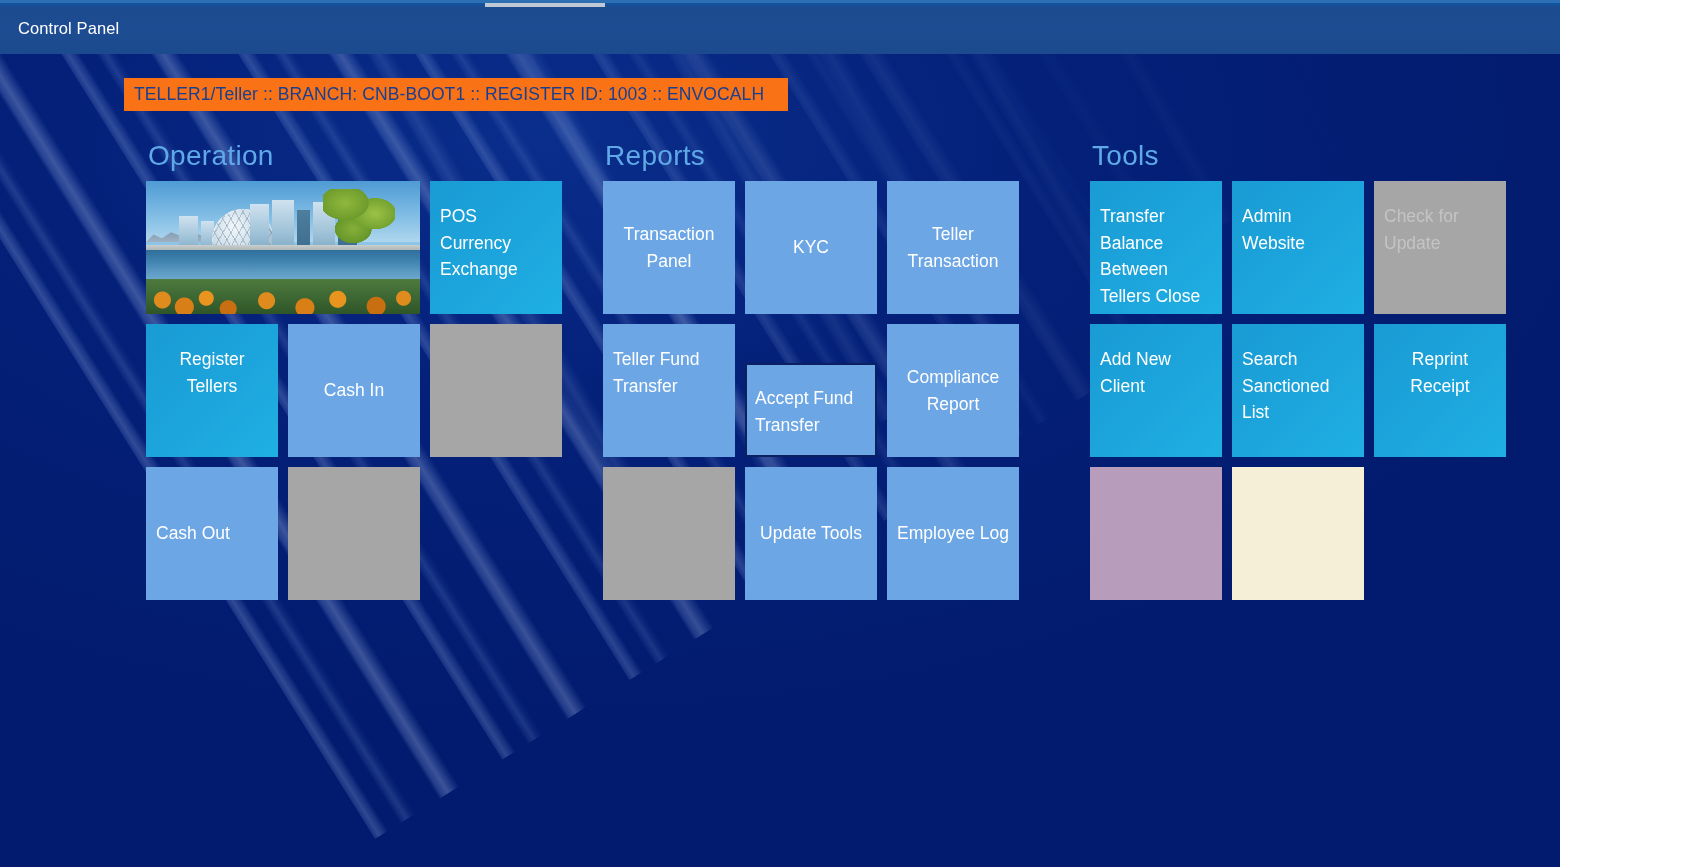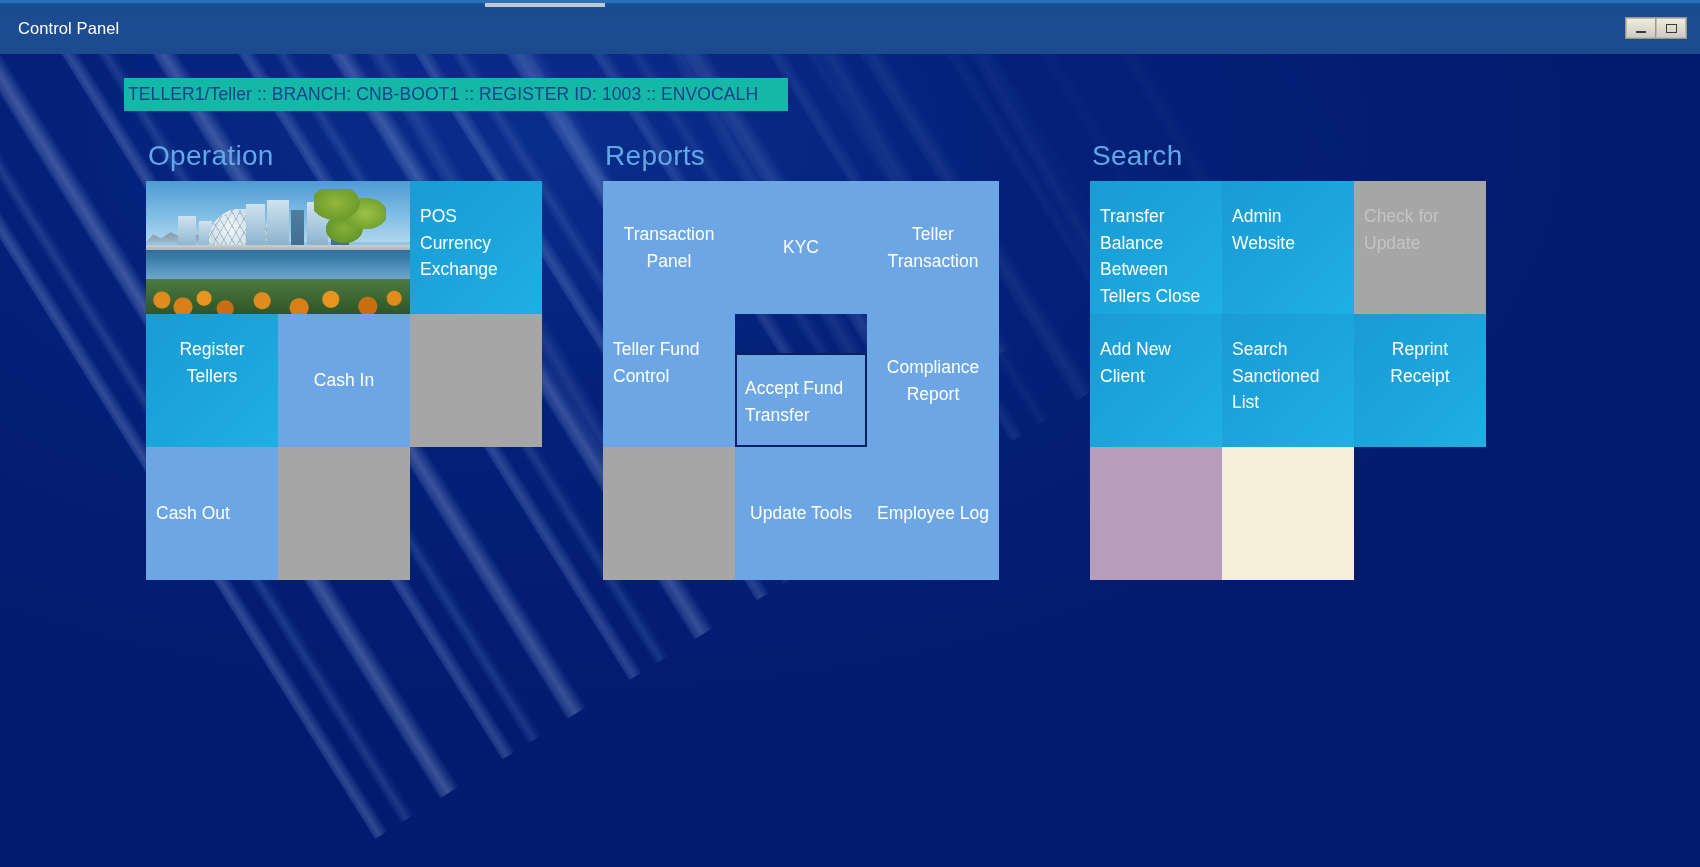--- a/index.html
+++ b/index.html
@@ -6,21 +6,21 @@
     margin: 0;
     padding: 0;
     width: 1700px;
     height: 867px;
     overflow: hidden;
     font-family: "Liberation Sans", sans-serif;
   }
 
   #app {
     position: relative;
-    width: 1700px;
+    width: 1560px;
     height: 867px;
     background: #021C72;
     overflow: hidden;
   }
 
   
   .titlebar {
     position: absolute;
     top: 0; left: 0;
     width: 1700px;
@@ -138,24 +138,24 @@
     mask-image: linear-gradient(to right, rgba(0,0,0,0.9) 0%, rgba(0,0,0,0.5) 30%, rgba(0,0,0,0) 58%);
   }
 
   
   .status-box {
     position: absolute;
     top: 78px;
     left: 124px;
     width: 664px;
     height: 33px;
-    background: #14b8a6;
+    background: #f97316;
     display: flex;
     align-items: center;
-    padding-left: 4px;
+    padding-left: 10px;
     box-sizing: border-box;
   }
   .status-text {
     color: #1B3F8F;
     font-size: 17.5px;
     white-space: nowrap;
     letter-spacing: 0.1px;
   }
 
   
@@ -168,20 +168,21 @@
     font-size: 28px;
     font-weight: 300;
     letter-spacing: 0.3px;
     margin: 0 0 9px 2px;
     line-height: 32px;
   }
   .tile-grid {
     display: grid;
     grid-template-columns: 132px 132px 132px;
     grid-auto-rows: 133px;
+    gap: 10px;
   }
 
   .tile {
     position: relative;
     box-sizing: border-box;
     display: flex;
     align-items: center;
     padding: 0 10px;
     overflow: hidden;
   }
@@ -364,39 +365,39 @@
           <div class="tile t-blue align-center v-middle">
             <span class="tile-label">Transaction Panel</span>
           </div>
           <div class="tile t-blue align-center v-middle">
             <span class="tile-label">KYC</span>
           </div>
           <div class="tile t-blue align-center v-middle">
             <span class="tile-label">Teller Transaction</span>
           </div>
           <div class="tile t-blue align-left v-top">
-            <span class="tile-label">Teller Fund Control</span>
+            <span class="tile-label">Teller Fund Transfer</span>
           </div>
           <div class="tile t-blue align-left v-top focused">
             <span class="tile-label">Accept Fund Transfer</span>
           </div>
           <div class="tile t-blue align-center v-middle">
             <span class="tile-label">Compliance Report</span>
           </div>
           <div class="tile t-grey align-center v-middle"></div>
           <div class="tile t-blue align-center v-middle">
             <span class="tile-label">Update Tools</span>
           </div>
           <div class="tile t-blue align-center v-middle">
             <span class="tile-label">Employee Log</span>
           </div>
         </div>
       </div>
       <div class="group" style="left: 1090px;">
-        <div class="group-title">Search</div>
+        <div class="group-title">Tools</div>
         <div class="tile-grid">
           <div class="tile t-cyan align-left v-top">
             <span class="tile-label">Transfer Balance Between Tellers Close Cash</span>
           </div>
           <div class="tile t-cyan align-left v-top">
             <span class="tile-label">Admin Website</span>
           </div>
           <div class="tile t-disabled align-left v-top">
             <span class="tile-label">Check for Update</span>
           </div>

